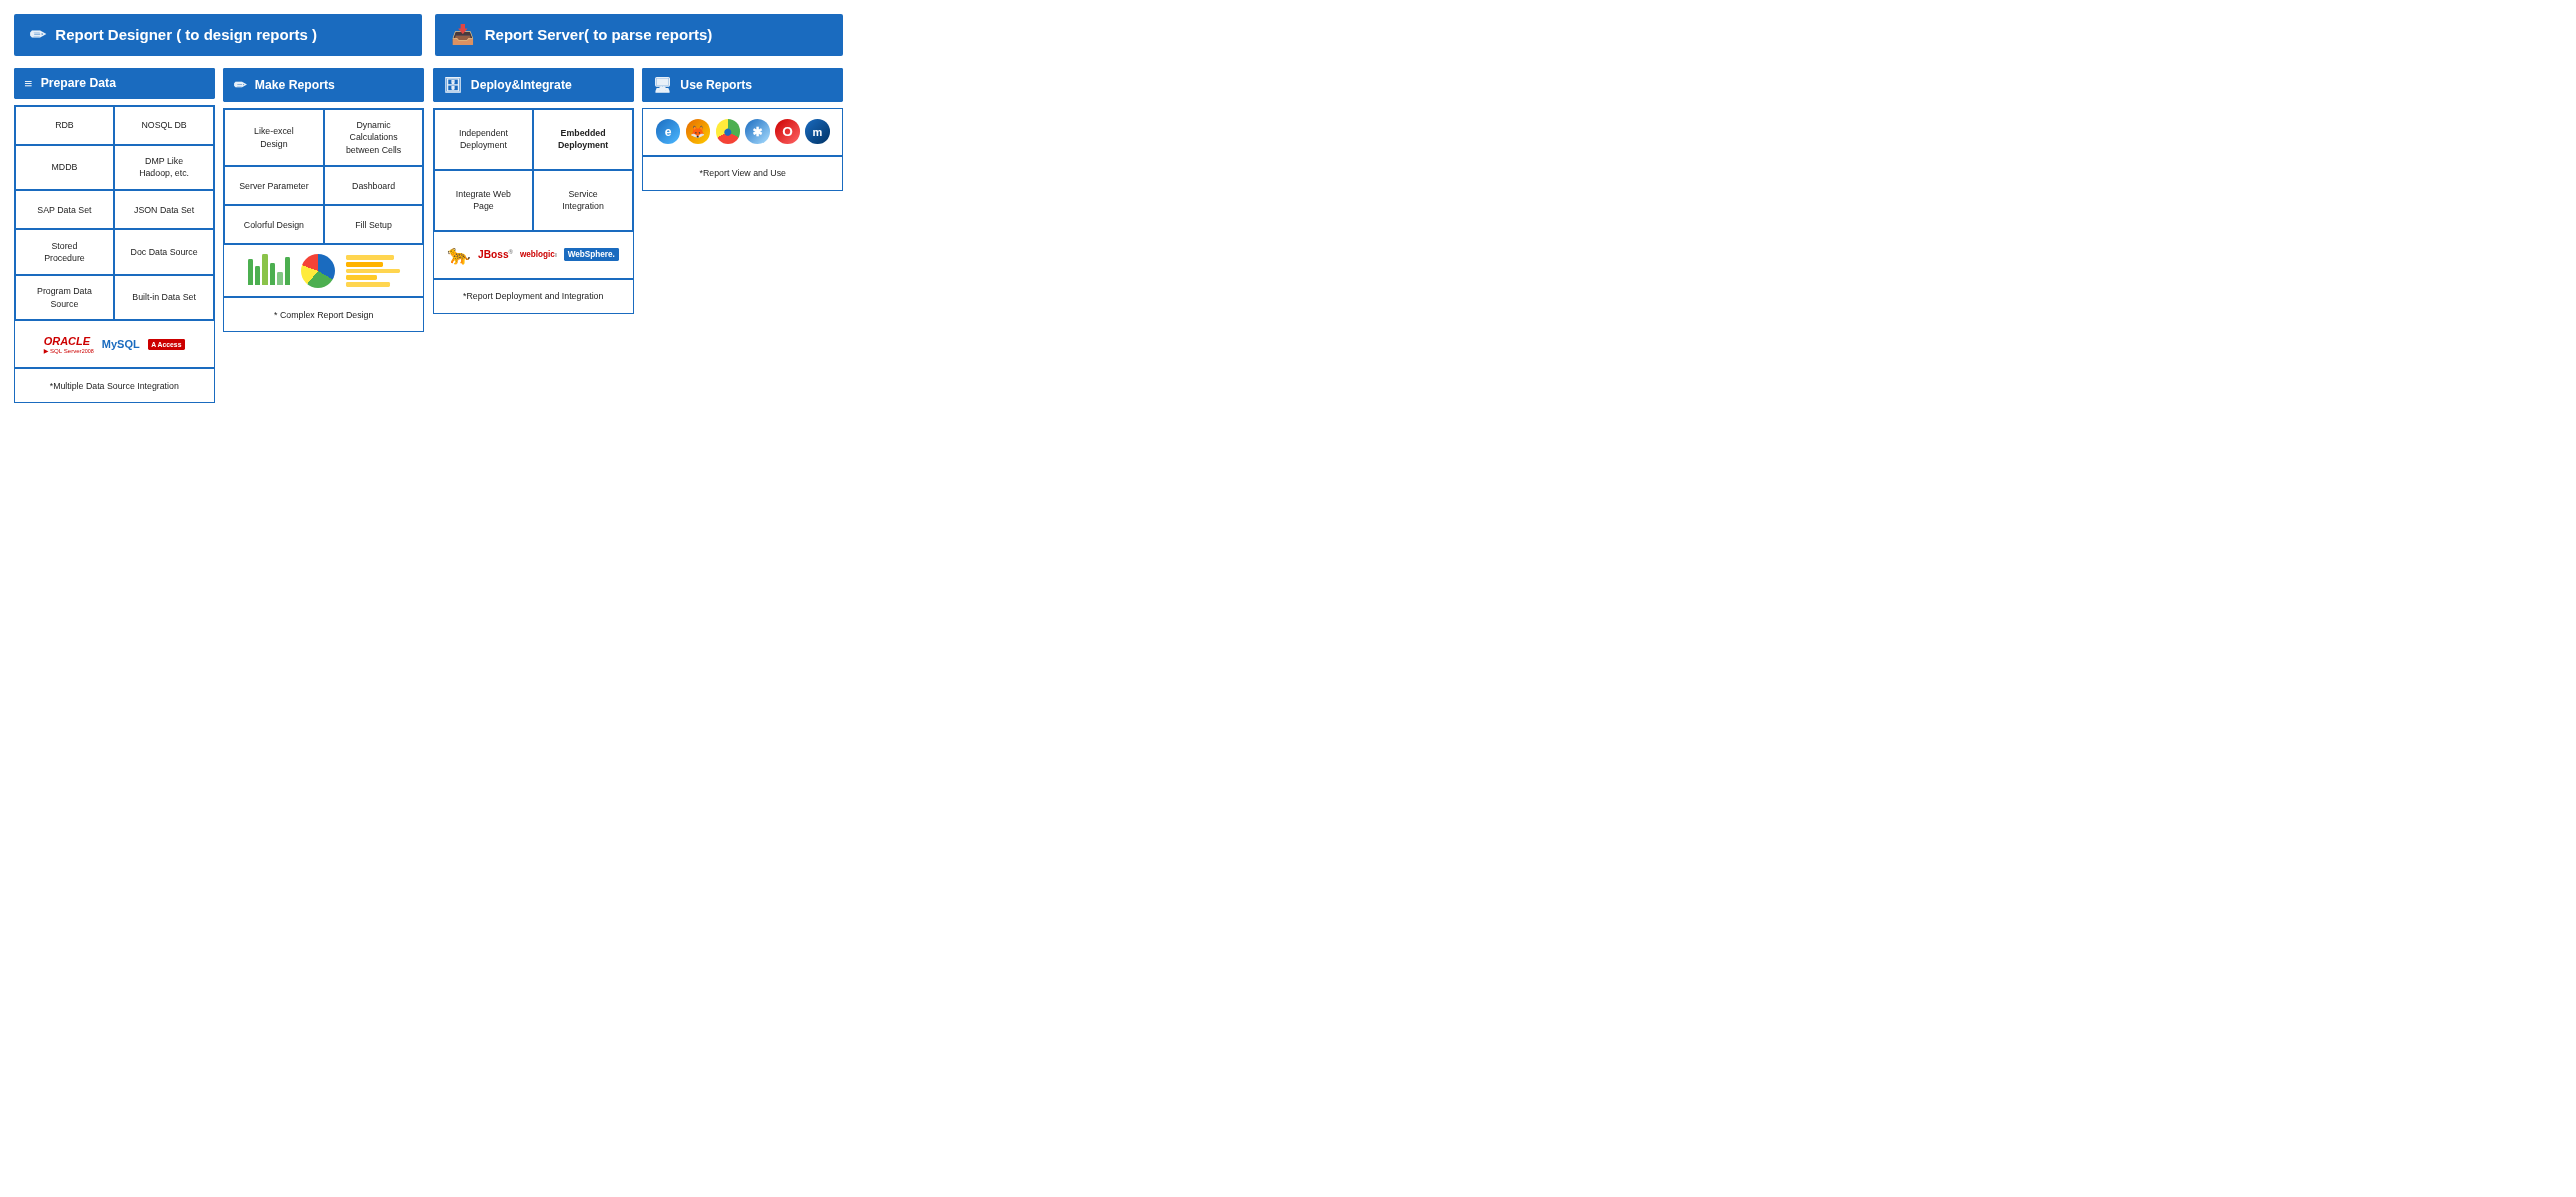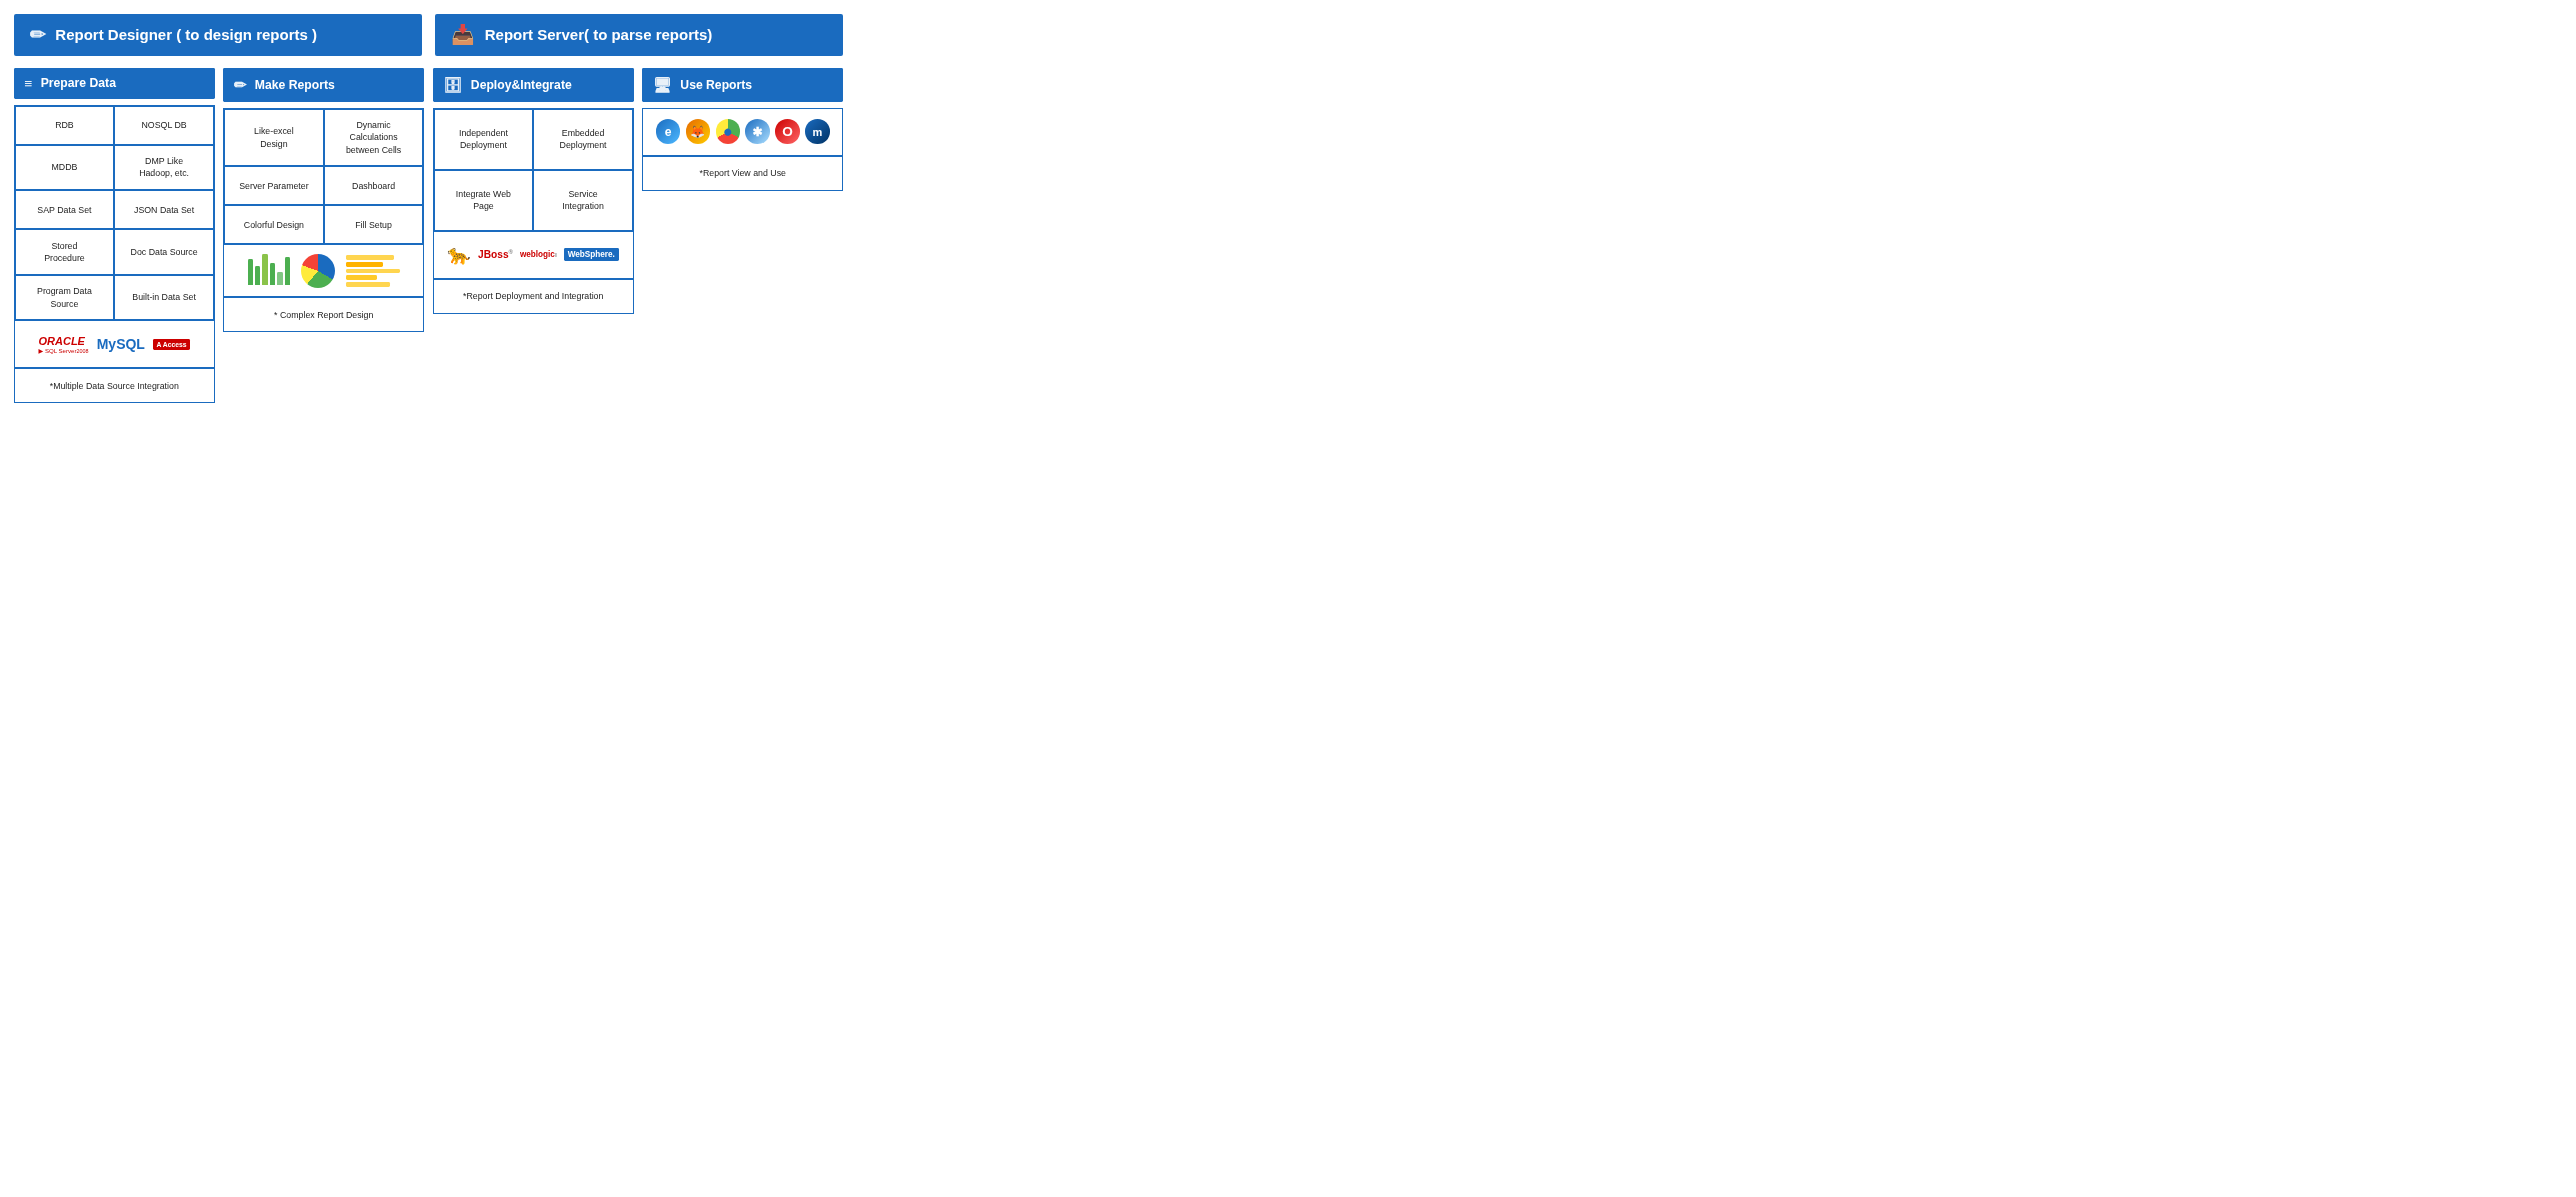--- a/index.html
+++ b/index.html
@@ -187,21 +187,21 @@
       <div class="feature-box">Doc Data Source</div>
       <div class="feature-box">Program Data<br>Source</div>
       <div class="feature-box">Built-in Data Set</div>
     </div>
 
     <div class="logo-row">
       <span style="display:flex;flex-direction:column;align-items:flex-start;justify-content:center;">
         <span style="color:#c00;font-weight:bold;font-size:11px;font-style:italic;">ORACLE</span>
         <span style="color:#c00;font-size:6.1px;">▶ SQL Server<span style="font-size:5.4px;">2008</span></span>
       </span>
-      <span style="color:#1a6bbf;font-weight:bold;font-size:14px;">MySQL</span>
+      <span style="color:#1a6bbf;font-weight:bold;font-size:11px;">MySQL</span>
       <span style="background:#c00;color:#fff;font-size:6.8px;padding:2px 3.4px;border-radius:1.4px;font-weight:bold;">A Access</span>
     </div>
     <div class="bottom-note">
       <span>*Multiple Data Source Integration</span>
     </div>
   </div>
 
   <div class="column">
     <div class="section-header">
       <span class="section-header-icon">✏</span>
@@ -242,21 +242,21 @@
     </div>
   </div>
 
   <div class="column">
     <div class="section-header">
       <span class="section-header-icon">🗄</span>
       <span>Deploy&amp;Integrate</span>
     </div>
     <div class="feature-grid">
       <div class="feature-box" style="min-height:61px;">Independent<br>Deployment</div>
-      <div class="feature-box" style="min-height:61px;">Embedded<br>Deployment</div>
+      <div class="feature-box" style="min-height:61px;font-weight:bold;">Embedded<br>Deployment</div>
       <div class="feature-box" style="min-height:61px;">Integrate Web<br>Page</div>
       <div class="feature-box" style="min-height:61px;">Service<br>Integration</div>
     </div>
 
     <div class="logo-row" style="gap:6.8px;">
       <span style="font-size:19px;">🐆</span>
       <span style="color:#c00;font-weight:bold;font-size:10.2px;">JBoss<sup style="font-size:6.1px;color:#888;">®</sup></span>
       <span style="font-size:8.2px;color:#c00;font-weight:bold;">weblogic<span style="color:#888;font-size:6.8px;">ı</span></span>
       <span style="background:#1a6bbf;color:#fff;font-size:8.2px;padding:2px 4.1px;border-radius:1.4px;font-weight:bold;">WebSphere.</span>
     </div>

